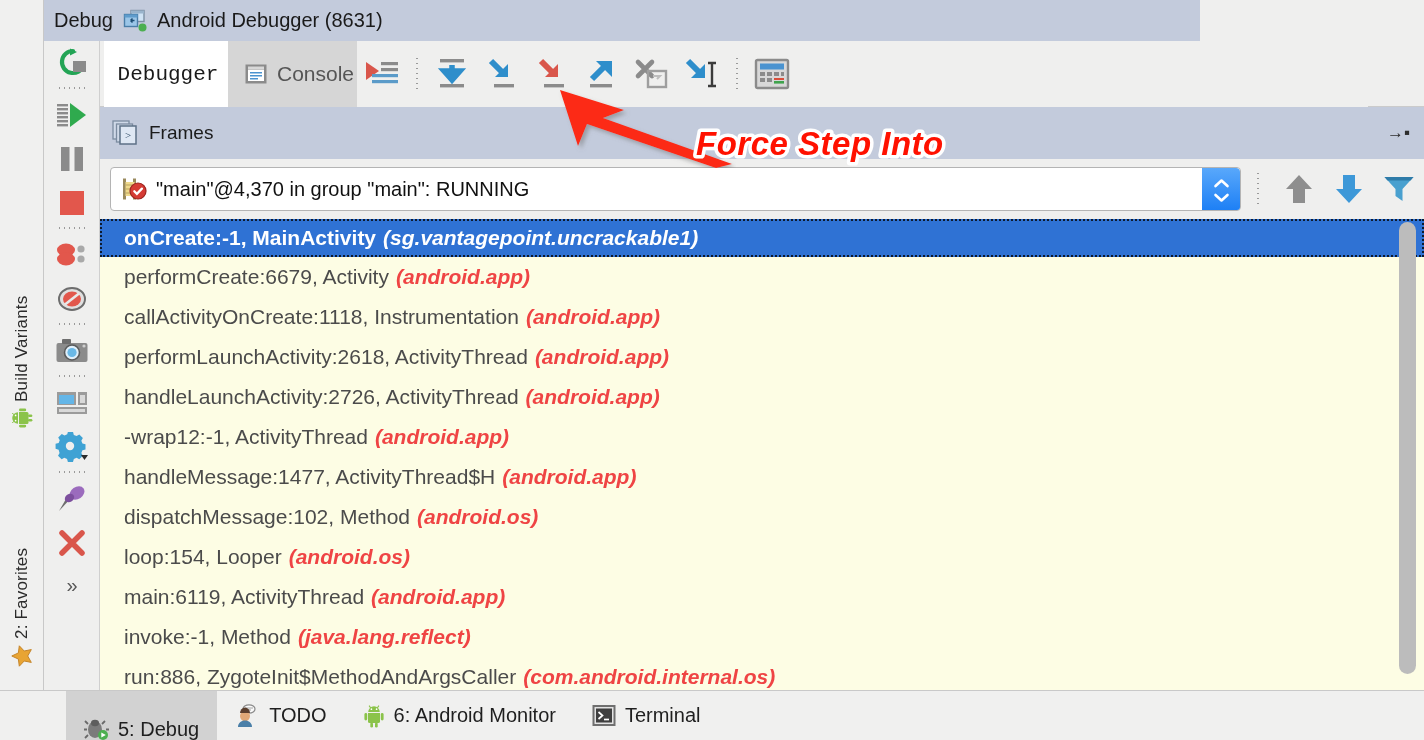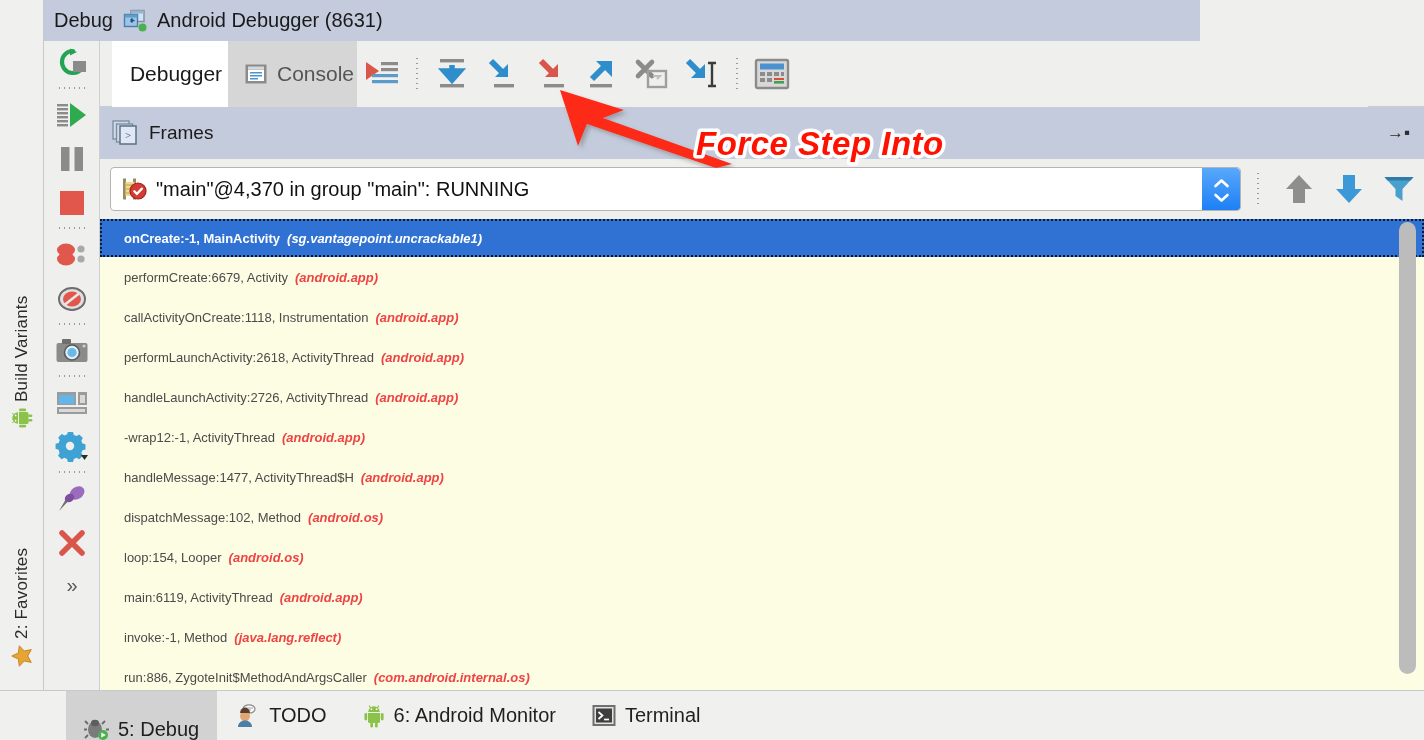--- a/index.html
+++ b/index.html
@@ -83,21 +83,21 @@
     border-bottom: 1px solid #cbcbcb;
   }
   .tab {
     position: absolute; top: 0; height: 66px;
     display: flex; align-items: center; gap: 9px;
     padding: 0 16px;
     font-size: 21px; color: #3b3b3b;
   }
   .tab.active { background: #ffffff; color: #1a1a1a; }
   .tab.inactive { background: #d6d6d6; color: #555; }
-  #tab-debugger { left: 12px; width: 128px; justify-content: center; }
+  #tab-debugger { left: 4px; width: 128px; justify-content: center; font-family: Liberation Mono, monospace; }
   #tab-console  { left: 128px; width: 185px; }
   .tab-detach {
     font-size: 17px; color: #3a3a3a; margin-left: 4px;
   }
 
   
   .dbgtoolbar {
     position: absolute; left: 313px; top: 41px;
     width: 1011px; height: 66px;
     background: #efefee;
@@ -159,21 +159,21 @@
   
   .frameslist {
     position: absolute; left: 56px; top: 219px;
     width: 1324px; height: 471px;
     background: #fdfde4;
     overflow: hidden;
   }
   .frow {
     height: 40px; display: flex; align-items: center;
     padding-left: 24px;
-    font-size: 13px; color: #4b4b4b;
+    font-size: 21px; color: #4b4b4b;
     white-space: nowrap;
   }
   .frow.sel {
     background: #2f72d4; color: #ffffff;
     outline: 2px dotted #0d1a2e; outline-offset: -2px;
     font-weight: bold;
     height: 38px;
   }
   .frow .pkg { font-style: italic; color: #ef4444; margin-left: 7px; font-weight: bold; }
   .frow.sel .pkg { color: #ffffff; font-style: italic; font-weight: bold; }

